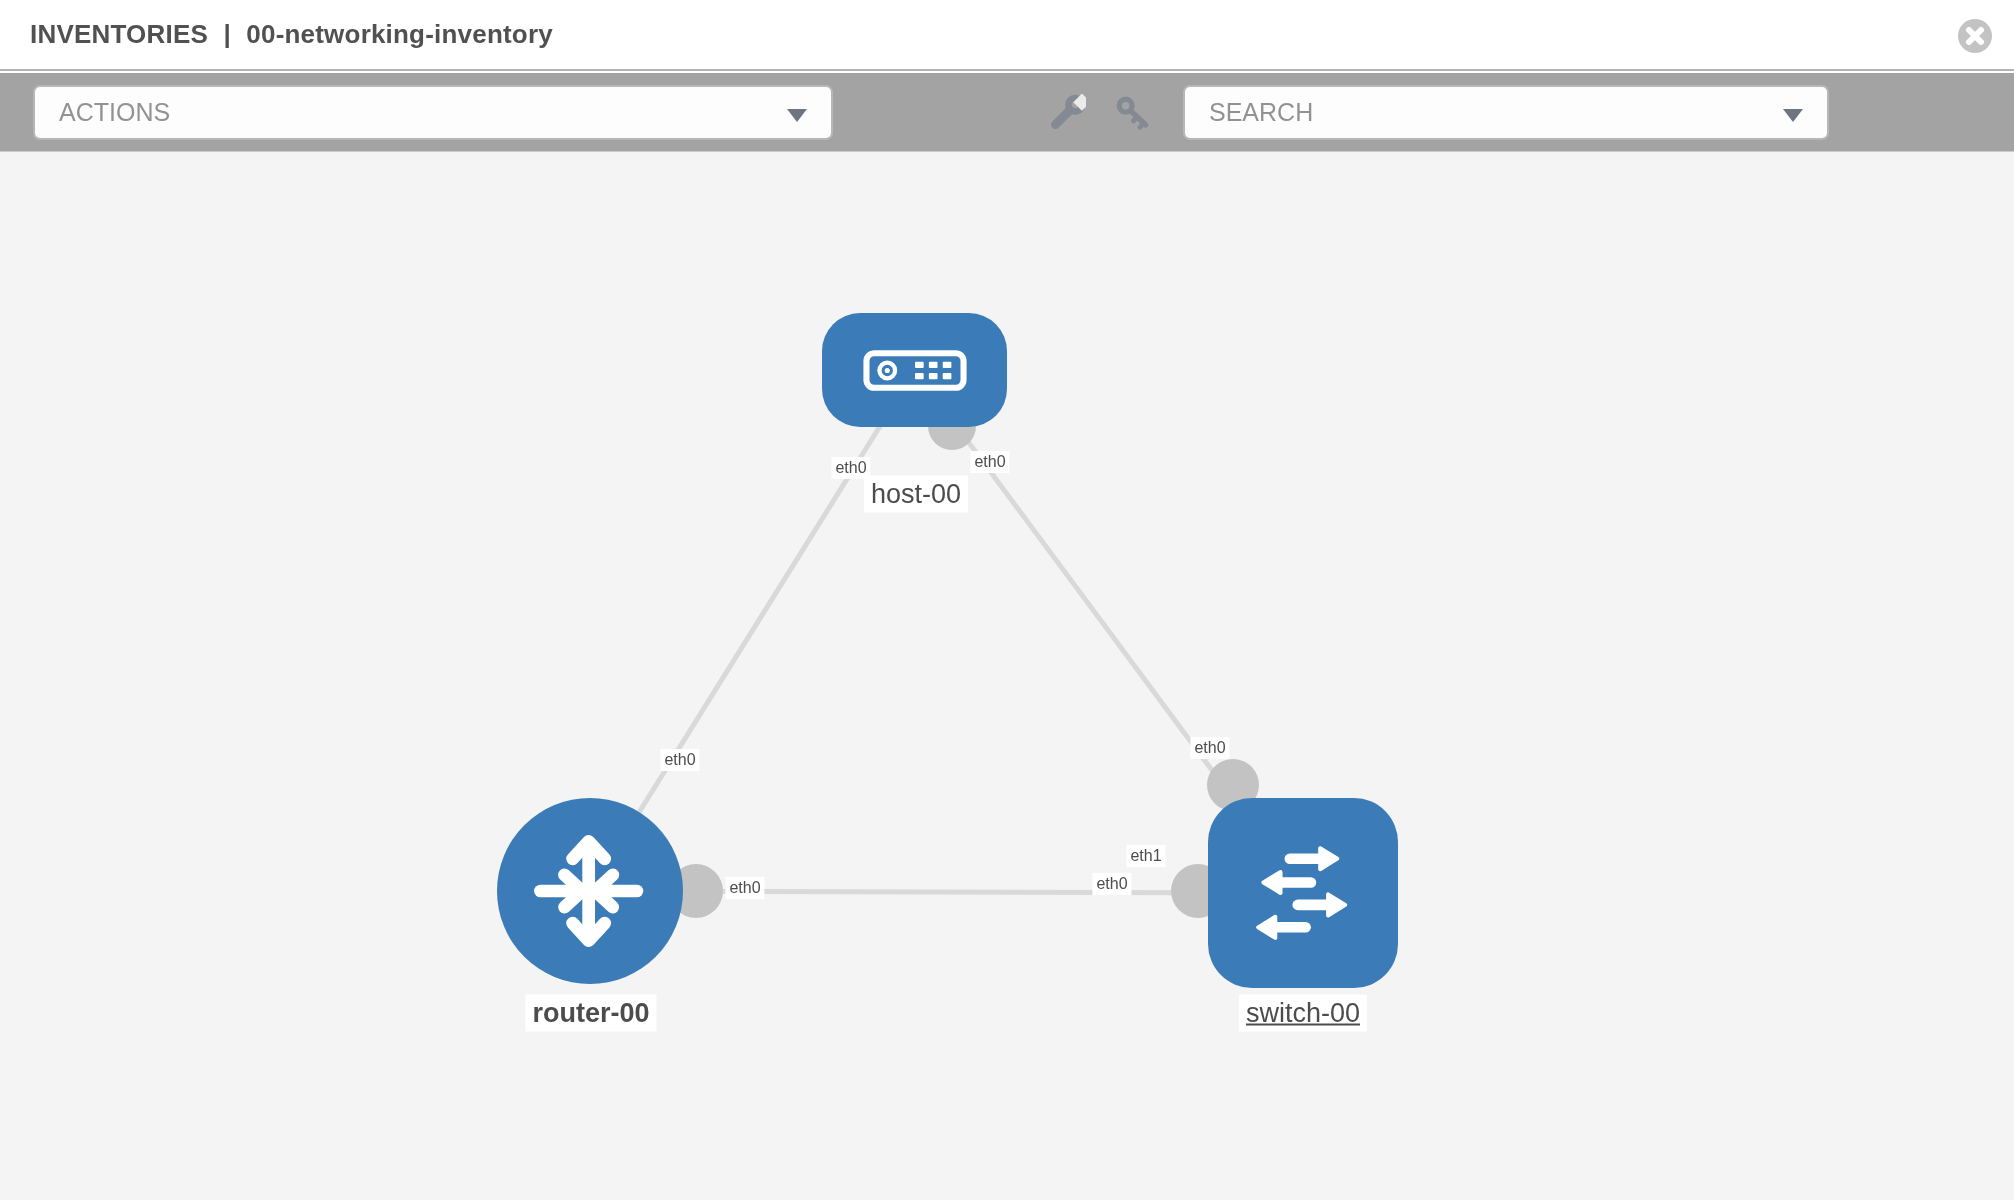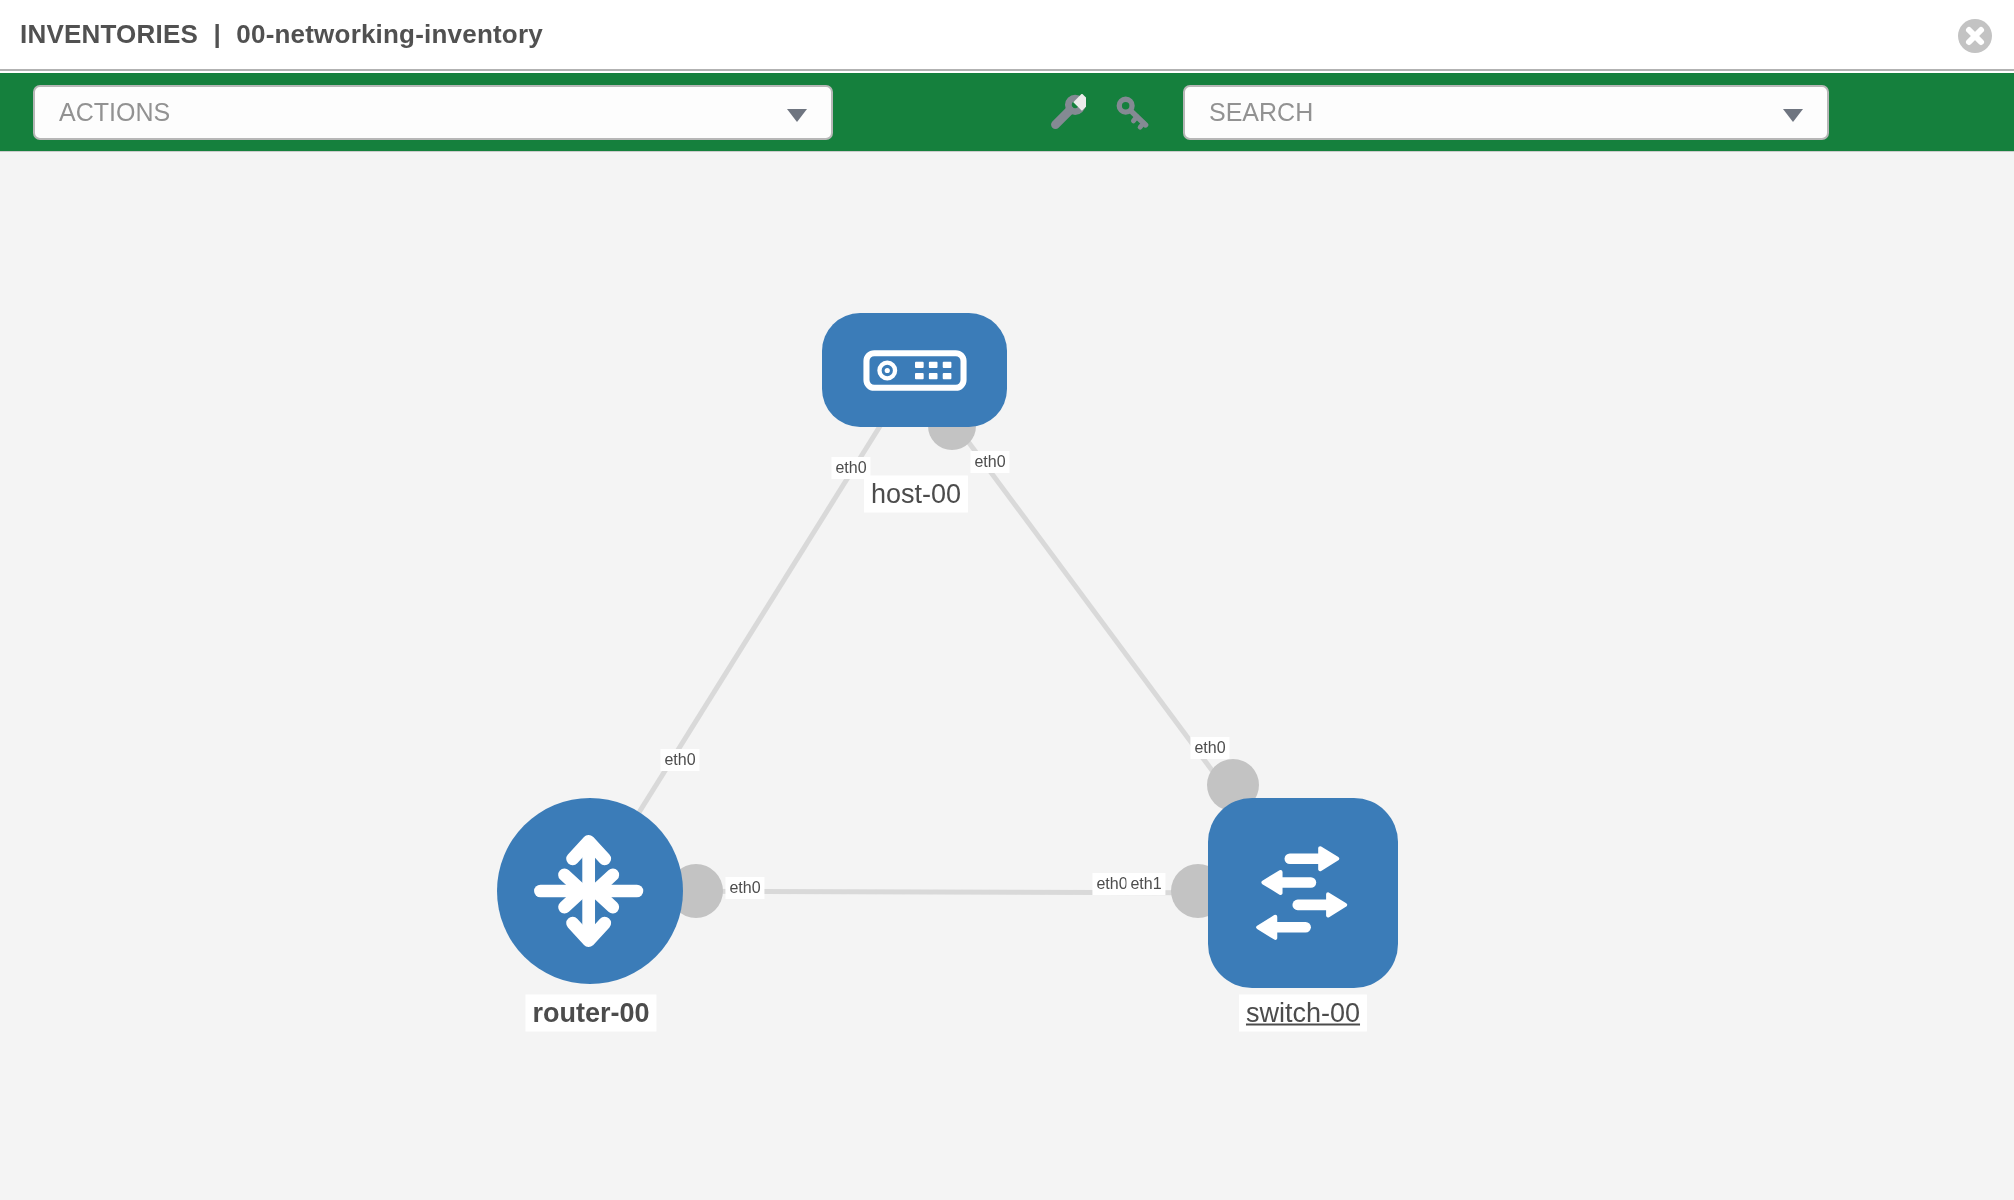--- a/index.html
+++ b/index.html
@@ -5,33 +5,33 @@
   * { margin:0; padding:0; box-sizing:border-box; }
   body { font-family: "Liberation Sans", sans-serif; }
   #root {
     position: relative; width: 2014px; height: 1200px;
     background: #ffffff; overflow: hidden;
   }
   
   .header {
     position: absolute; left:0; top:0; width:100%; height:71px;
     background:#ffffff; border-bottom:2px solid #b2b2b2;
-    display:flex; align-items:center; padding:0 20px;
+    display:flex; align-items:center; padding:0 30px;
   }
   .title { font-size:26px; font-weight:700; color:#515151; letter-spacing:0.2px; }
   .title span { margin-right:8px; }
   .close-btn {
     position:absolute; right:22px; top:19px; width:34px; height:34px;
     border-radius:50%; background:#c3c3c3; display:flex; align-items:center; justify-content:center;
     cursor:pointer;
   }
   
   .toolbar {
     position:absolute; left:0; top:73px; width:100%; height:79px;
-    background:#15803d; border-bottom:1px solid #cccccc;
+    background:#a3a3a3; border-bottom:1px solid #cccccc;
     display:flex; align-items:center;
   }
   .dropdown {
     position:absolute; top:12px; height:55px; background:#fdfdfd;
     border:2px solid #b7b7b7; border-radius:7px;
     display:flex; align-items:center; padding:0 24px;
     font-size:25px; color:#929292; cursor:pointer;
   }
   .dd-actions { left:33px;  width:800px; }
   .dd-search  { left:1183px; width:646px; }
@@ -174,16 +174,16 @@
     <span class="node-label" style="left:916px; top:302px;margin-top:40px;">host-00</span>
     <span class="node-label" style="left:591px; top:861px;font-weight:bold;">router-00</span>
     <span class="node-label" style="left:1303px; top:861px;text-decoration:underline;">switch-00</span>
 
     <span class="if-label" style="left:851px; top:316px;">eth0</span>
     <span class="if-label" style="left:990px; top:310px;">eth0</span>
     <span class="if-label" style="left:680px; top:608px;">eth0</span>
     <span class="if-label" style="left:745px; top:736px;">eth0</span>
     <span class="if-label" style="left:1210px; top:596px;">eth0</span>
     <span class="if-label" style="left:1112px; top:732px;">eth0</span>
-    <span class="if-label" style="left:1146px; top:732px;">eth1</span>
+    <span class="if-label" style="left:1146px; top:704px;">eth1</span>
 
   </div>
 </div>
 
 </body></html>

